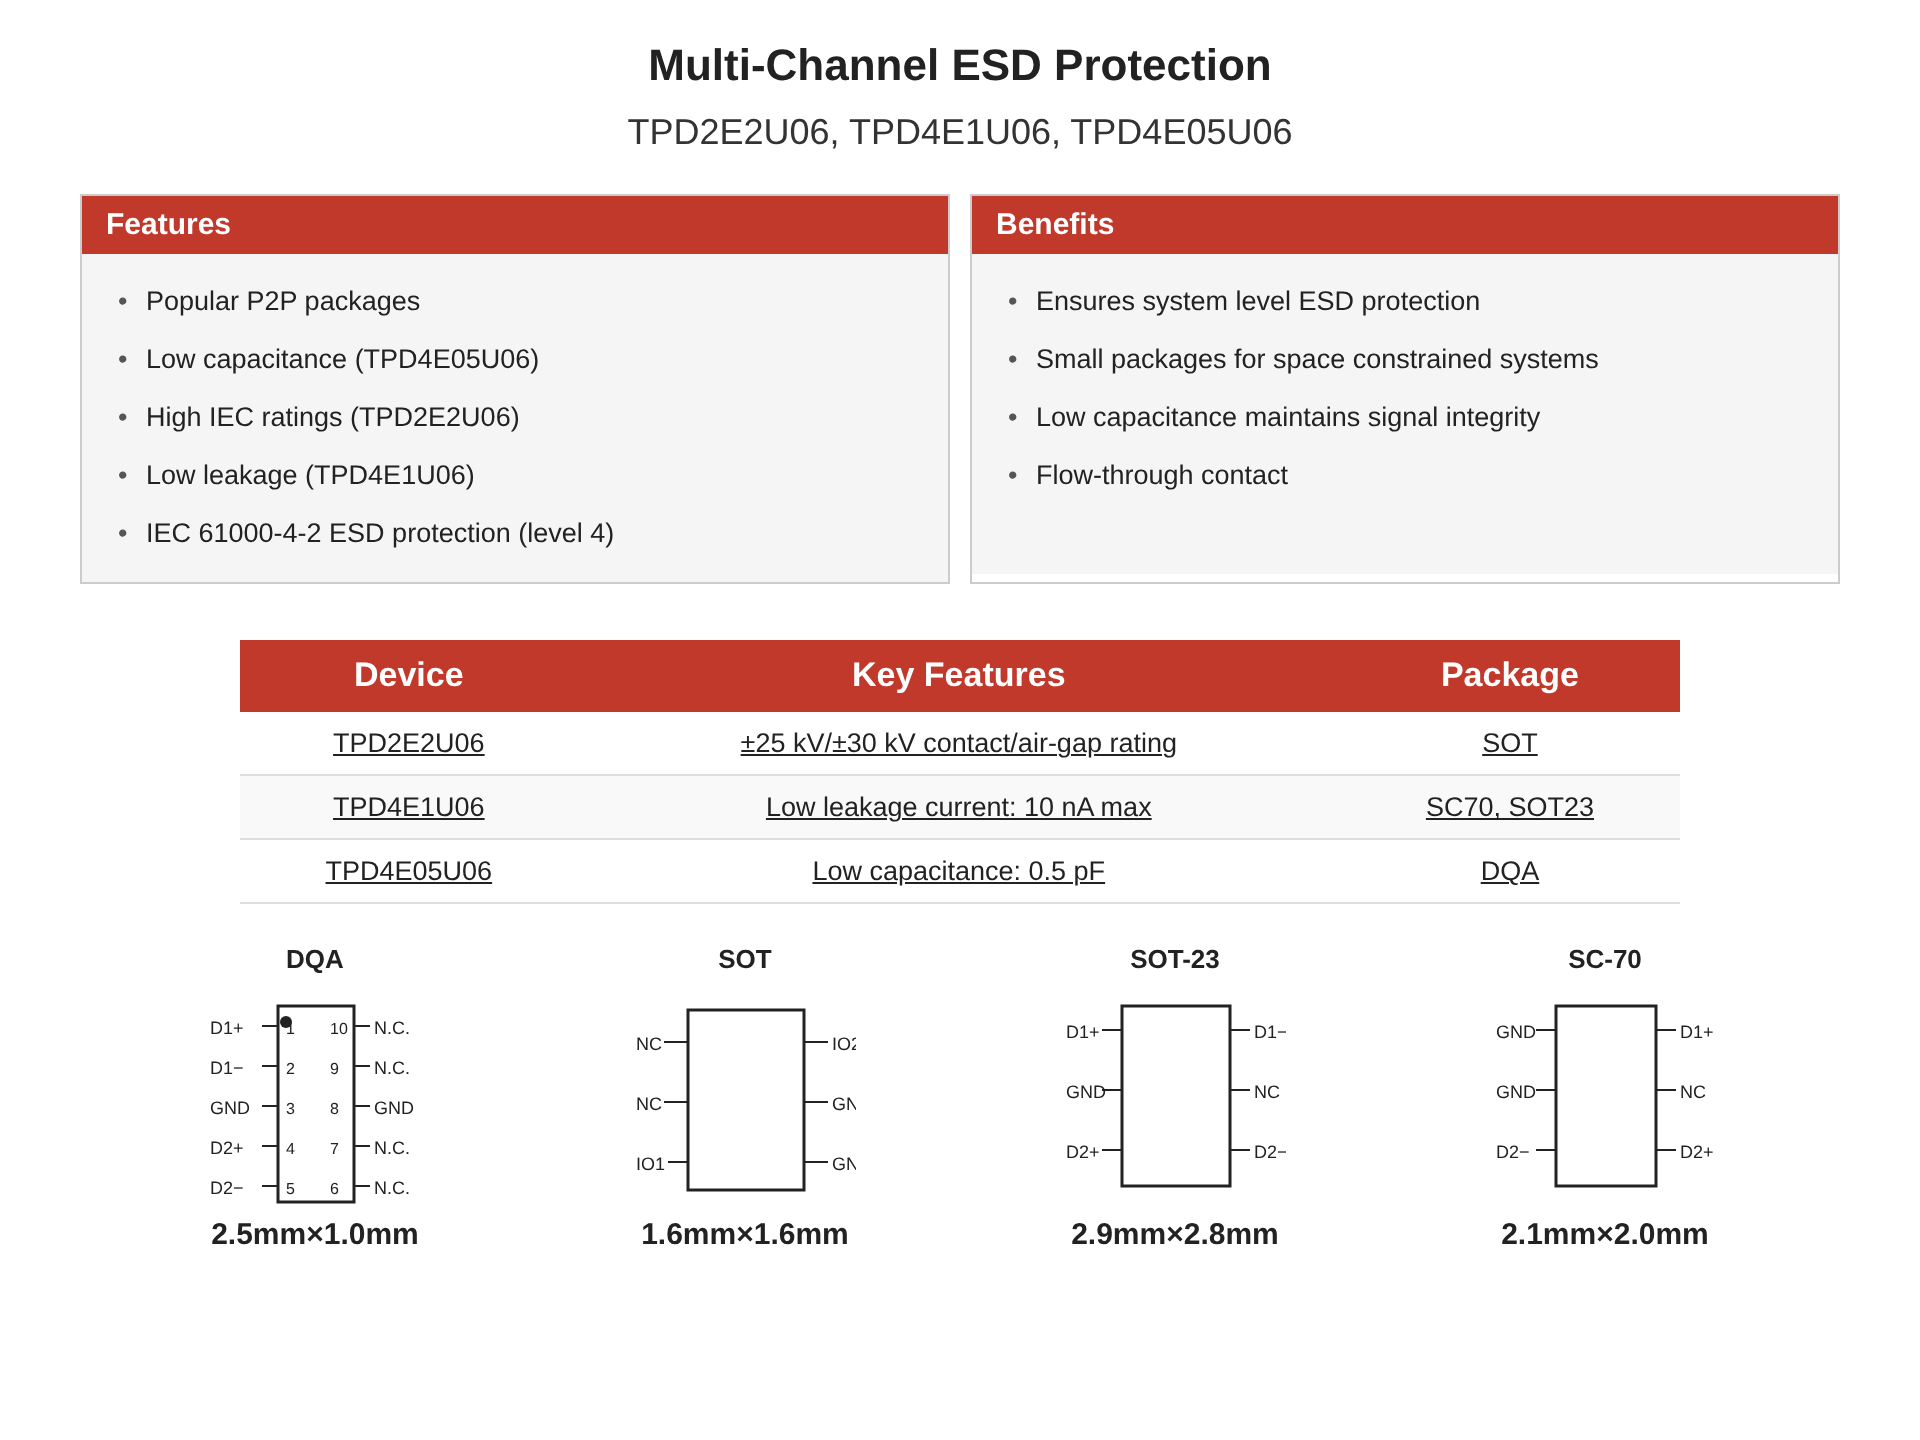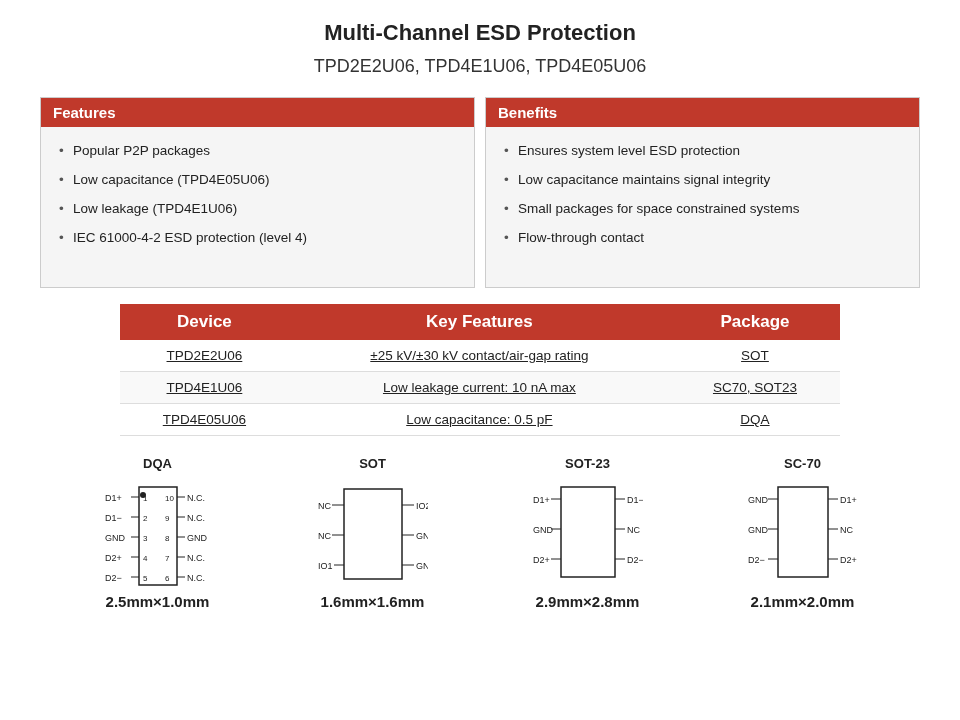--- a/index.html
+++ b/index.html
@@ -25,21 +25,21 @@
     .subtitle {
       text-align: center;
       font-size: 18px;
       margin-bottom: 20px;
       color: #333;
     }
     
     .features-benefits {
       display: flex;
       gap: 10px;
-      margin-bottom: 16px;
+      margin-bottom: 28px;
     }
     .fb-col {
       flex: 1;
       border: 1px solid #ccc;
     }
     .fb-header {
       background: #c0392b;
       color: #fff;
       font-weight: bold;
       padding: 6px 12px;
@@ -130,33 +130,34 @@
   <div class="subtitle">TPD2E2U06, TPD4E1U06, TPD4E05U06</div>
 
   <div class="features-benefits">
 
     <div class="fb-col">
       <div class="fb-header">Features</div>
       <div class="fb-body">
         <ul>
           <li>Popular P2P packages</li>
           <li>Low capacitance (TPD4E05U06)</li>
+          <li>High IEC ratings (TPD2E2U06)</li>
           <li>Low leakage (TPD4E1U06)</li>
           <li>IEC 61000-4-2 ESD protection (level 4)</li>
         </ul>
       </div>
     </div>
 
     <div class="fb-col">
       <div class="fb-header">Benefits</div>
       <div class="fb-body">
         <ul>
           <li>Ensures system level ESD protection</li>
+          <li>Small packages for space constrained systems</li>
           <li>Low capacitance maintains signal integrity</li>
-          <li>Small packages for space constrained systems</li>
           <li>Flow-through contact</li>
         </ul>
       </div>
     </div>
 
   </div>
 
   <table class="device-table">
     <thead>
       <tr>

